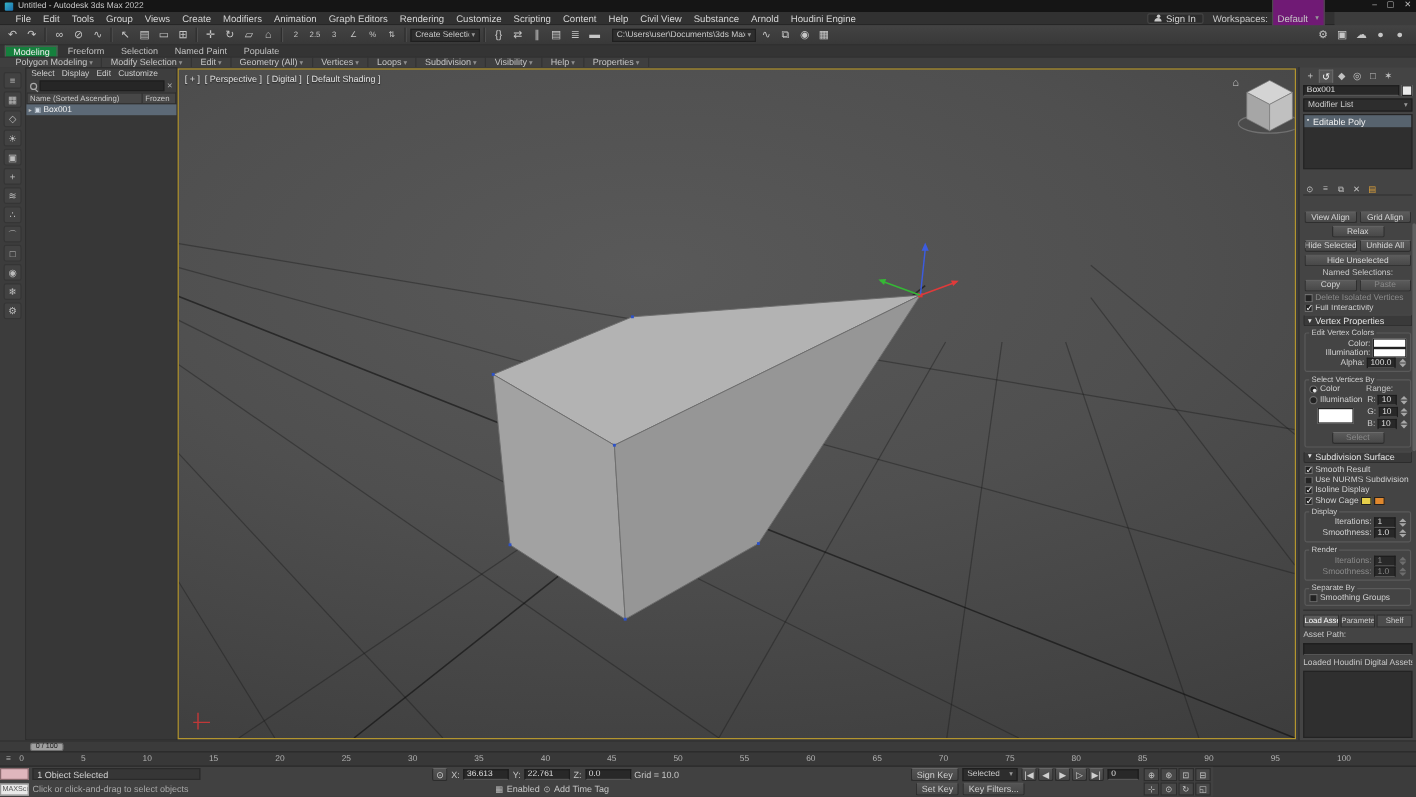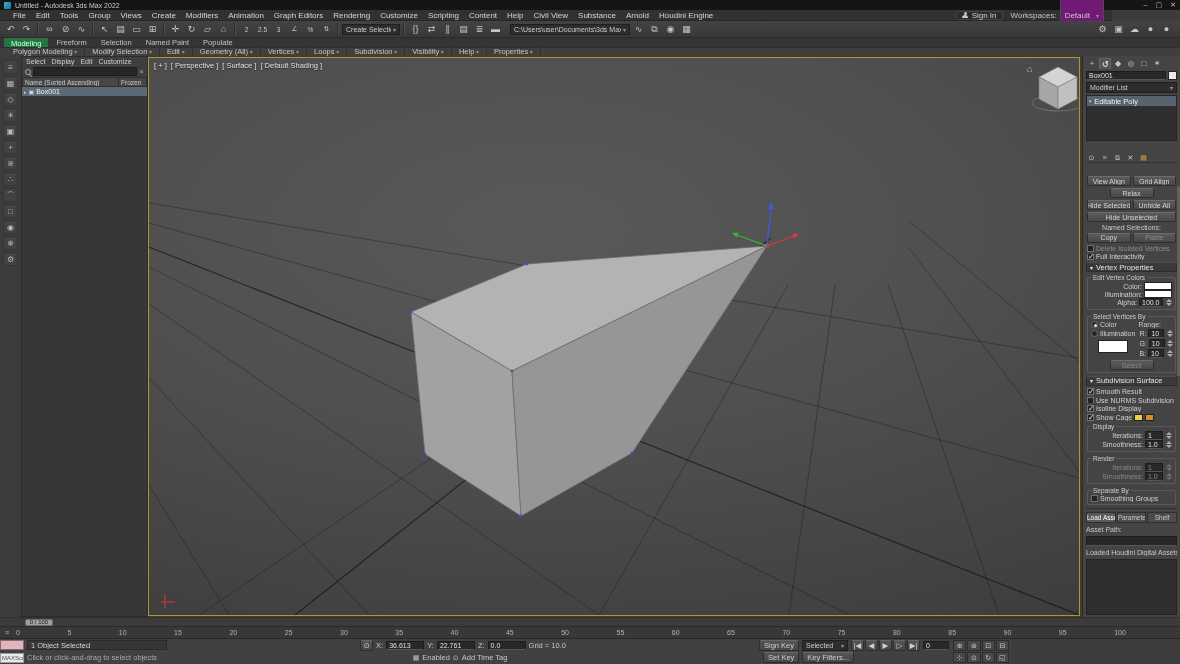--- a/index.html
+++ b/index.html
@@ -430,21 +430,21 @@
       </g>
 
       <g stroke-width="1.2">
         <line x1="12" y1="544" x2="26" y2="544" stroke="#c03838"></line>
         <line x1="16" y1="536" x2="16" y2="550" stroke="#c03838"></line>
       </g>
     </svg>
     <div class="vplabel">
         <span class="vpl">[ + ]</span>
         <span class="vpl">[ Perspective ]</span>
-        <span class="vpl">[ Surface ]</span>
+        <span class="vpl">[ Digital ]</span>
         <span class="vpl">[ Default Shading ]</span>
       </div>
   </div>
 
   <div class="cmdpanel">
     <div class="cp-tabs">
         <span class="cptab">+</span>
         <span class="cptab active">↺</span>
         <span class="cptab">◆</span>
         <span class="cptab">◎</span>

